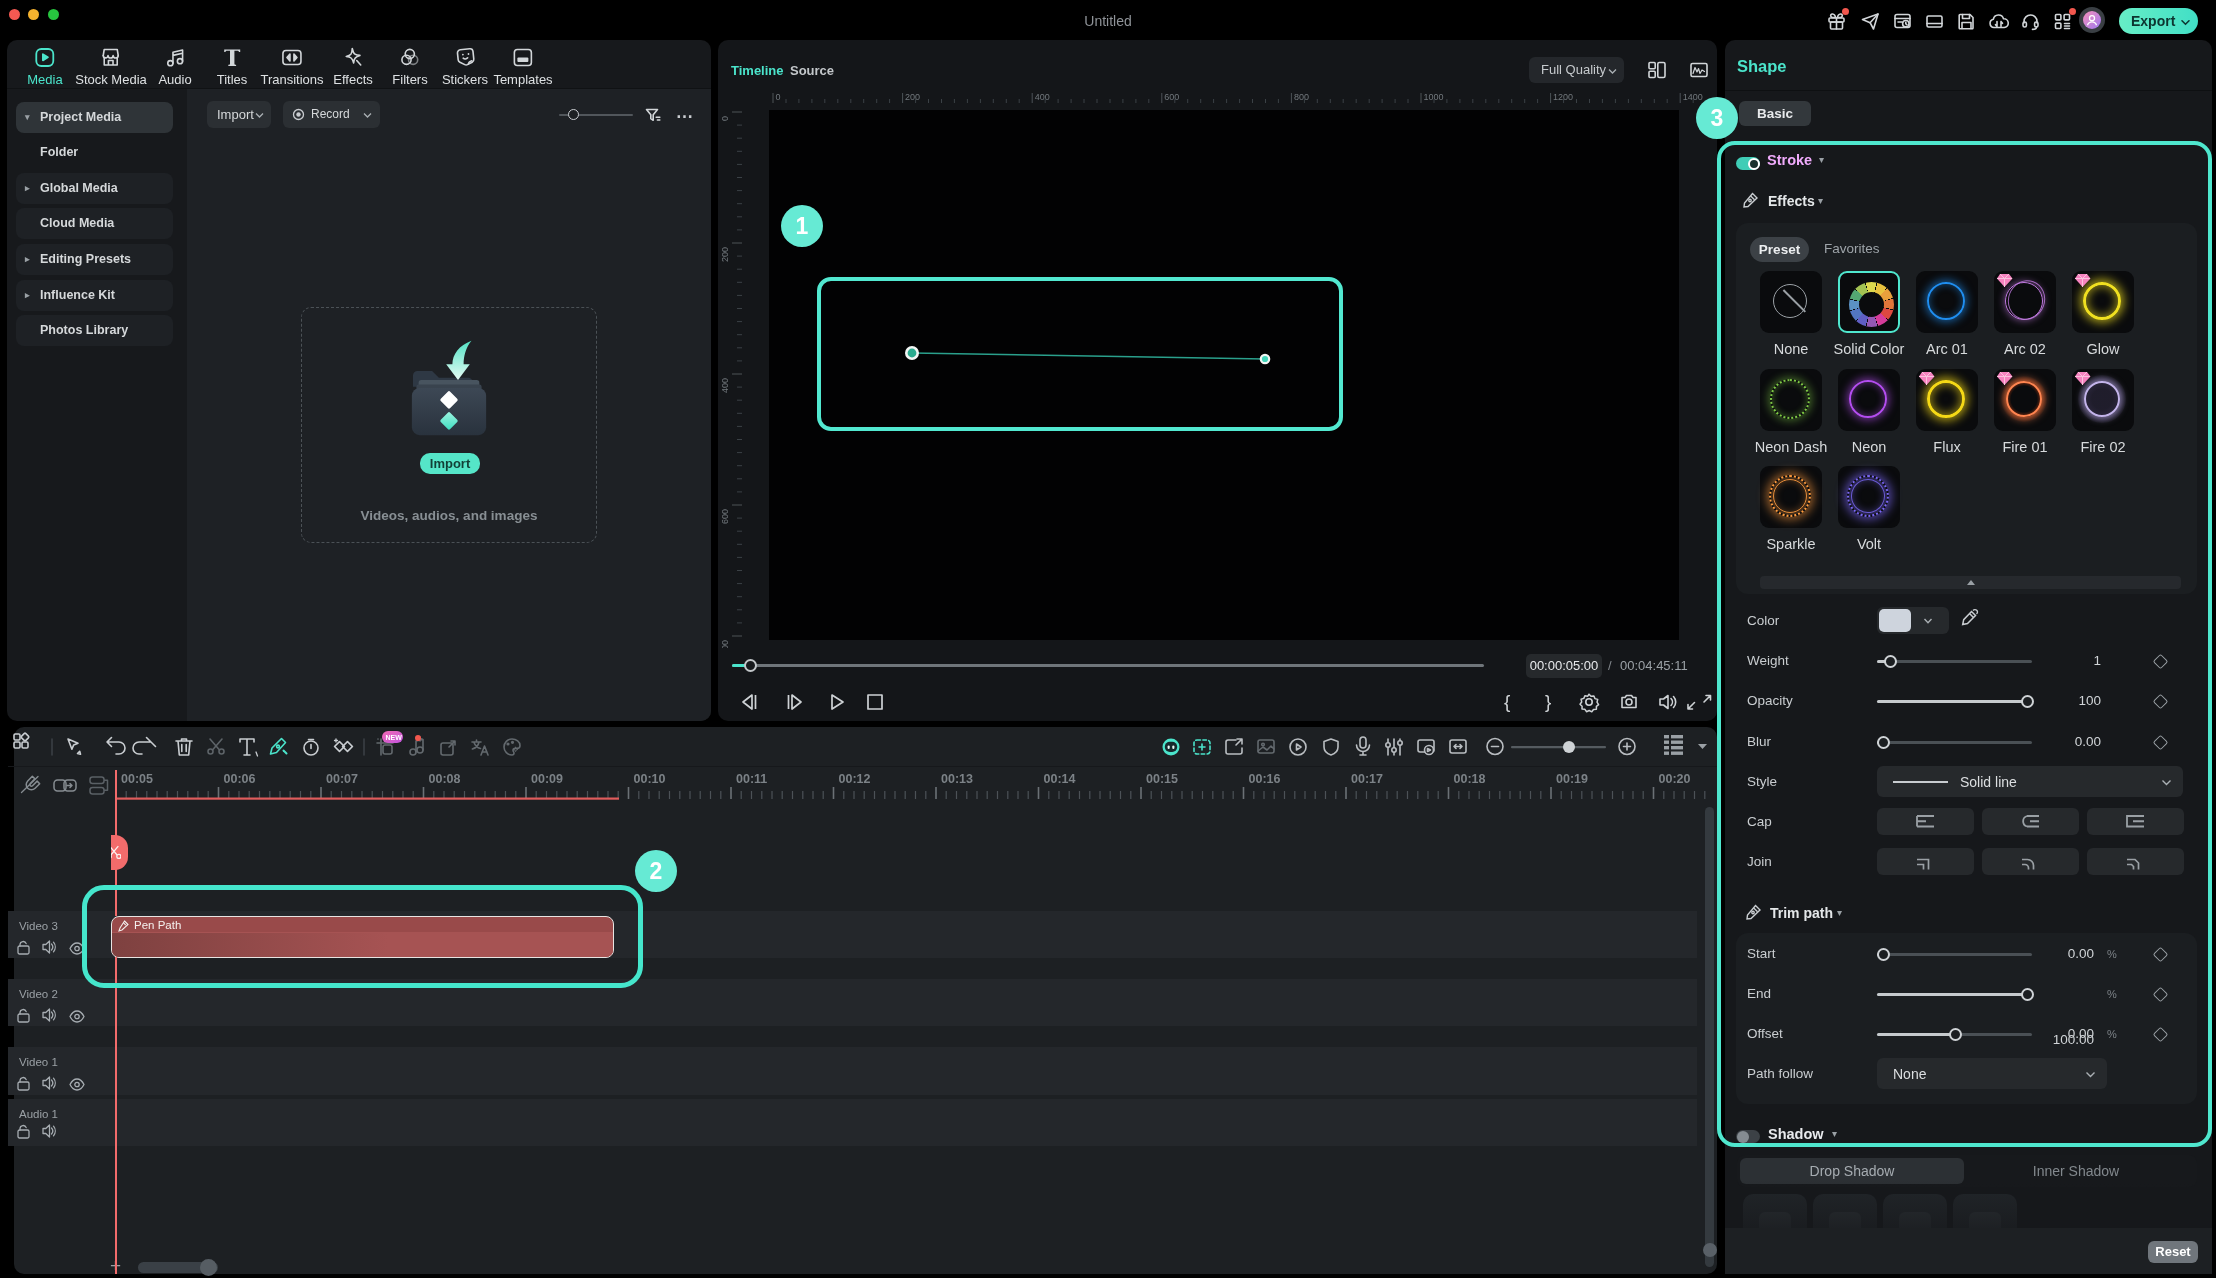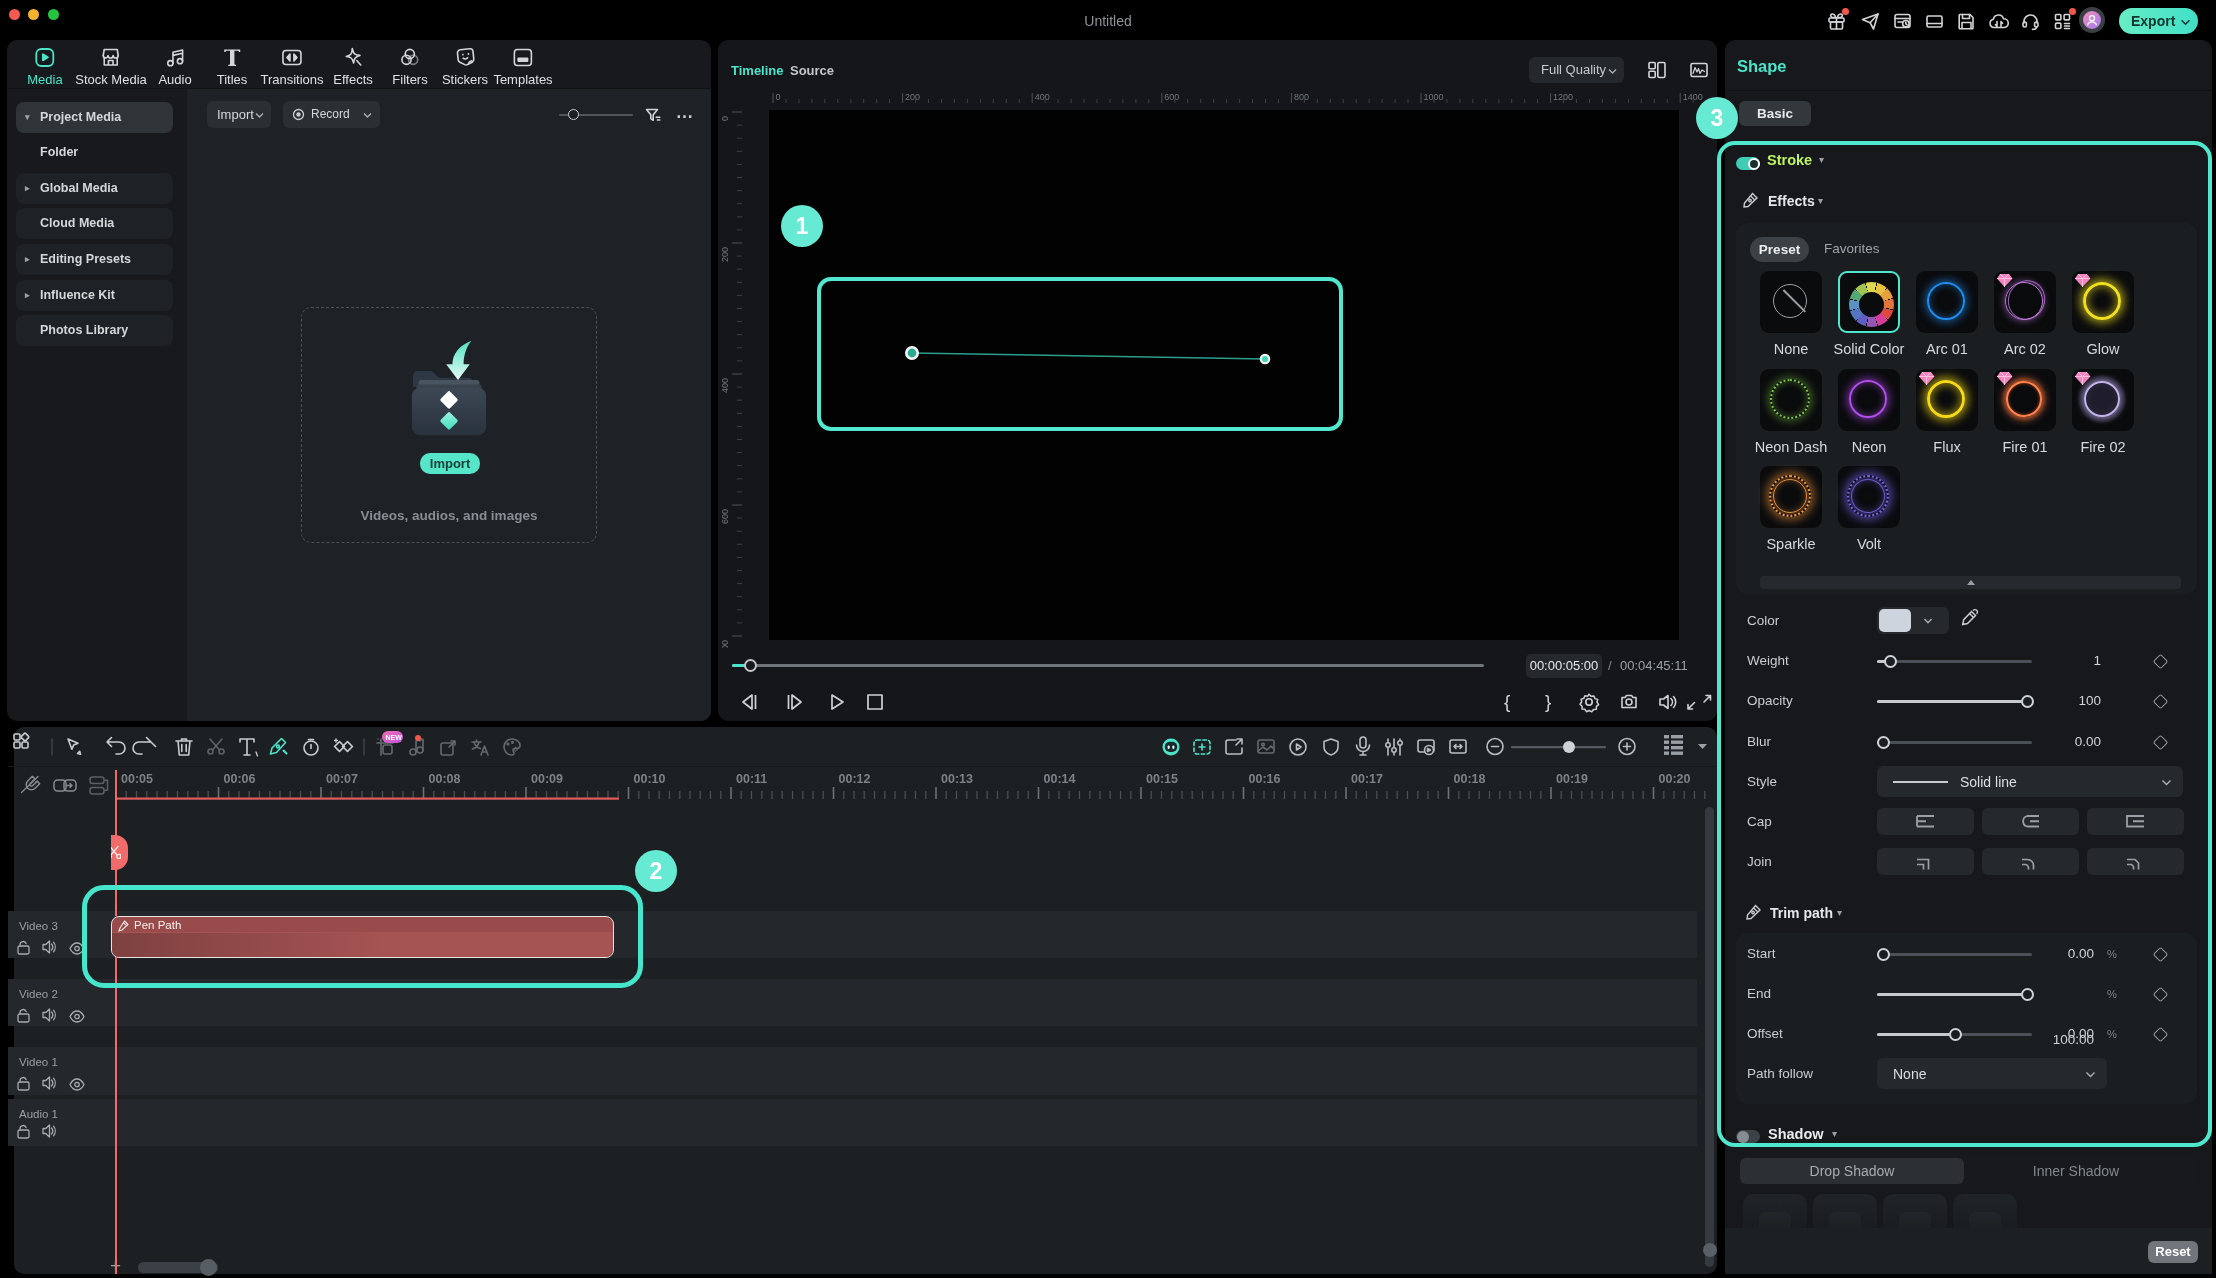--- a/index.html
+++ b/index.html
@@ -739,21 +739,21 @@
     .tlab{position:absolute;width:78px;text-align:center;font-size:14.5px;color:#d7dadc;}
     .ring{position:absolute;border-radius:50%;}
     .capbtn{position:absolute;width:97px;height:27px;background:#26292c;border-radius:6px;}
   </style>
   <div class="abs" style="left:12px;top:17px;font-size:16.5px;font-weight:bold;color:#4be4cb;">Shape</div>
   <div class="abs" style="left:0;top:50px;width:487px;height:1px;background:#0e1012;"></div>
   <div class="abs" style="left:14px;top:61px;width:72px;height:25px;background:#33383c;border-radius:6px;text-align:center;line-height:25px;font-size:13.5px;font-weight:bold;color:#e8eaec;">Basic</div>
 
   <div class="abs" style="left:11px;top:117px;width:24px;height:13px;border-radius:7px;background:#3fcdb6;"></div>
   <div class="abs" style="left:23px;top:117.5px;width:12px;height:12px;border-radius:50%;background:#17322d;border:2px solid #fff;box-sizing:border-box;"></div>
-  <div class="abs" style="left:42px;top:112px;font-size:14.5px;font-weight:bold;color:#bef264;">Stroke</div>
+  <div class="abs" style="left:42px;top:112px;font-size:14.5px;font-weight:bold;color:#f0abfc;">Stroke</div>
   <div class="abs" style="left:94px;top:114px;color:#9aa0a5;font-size:10px;">▾</div>
 
   <svg class="abs" style="left:17px;top:151px;" width="18" height="18" viewBox="0 0 18 18">
         <g fill="none" stroke="#c9cdd1" stroke-width="1.4">
           <path d="M10.5 2.5 15 7 6 15.5 2 16l.5-4z"></path>
           <path d="M12.5 8.8 8.7 5"></path>
           <circle cx="8" cy="9.5" r="1.2"></circle>
         </g>
       </svg>
   <div class="abs" style="left:43px;top:153px;font-size:14px;font-weight:bold;color:#e4e7e9;">Effects</div>

